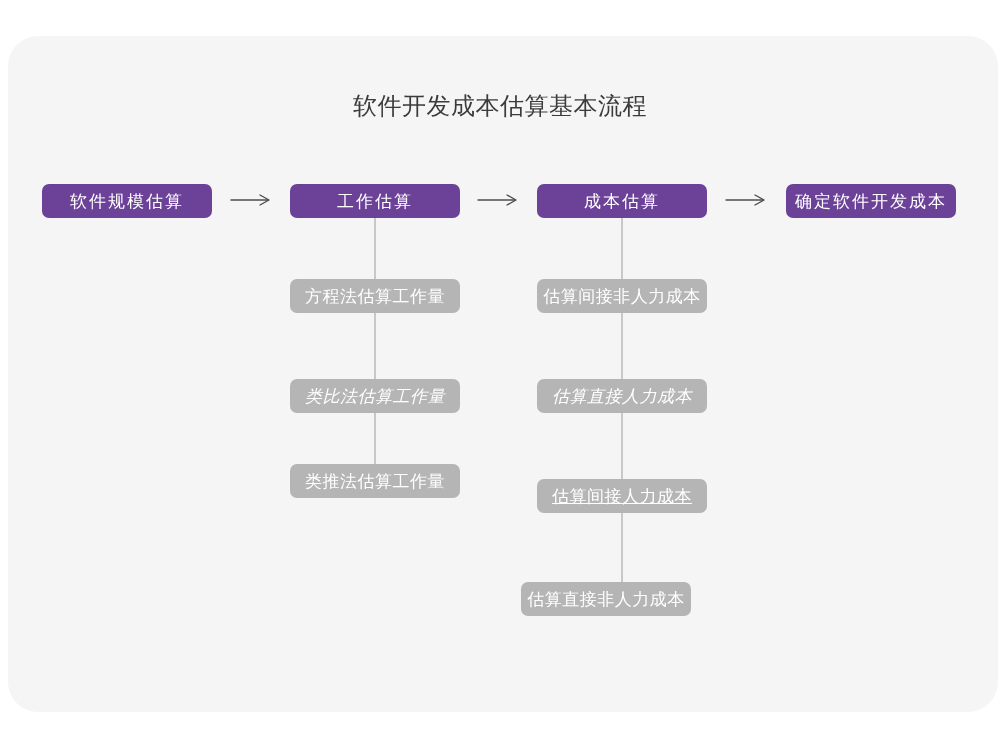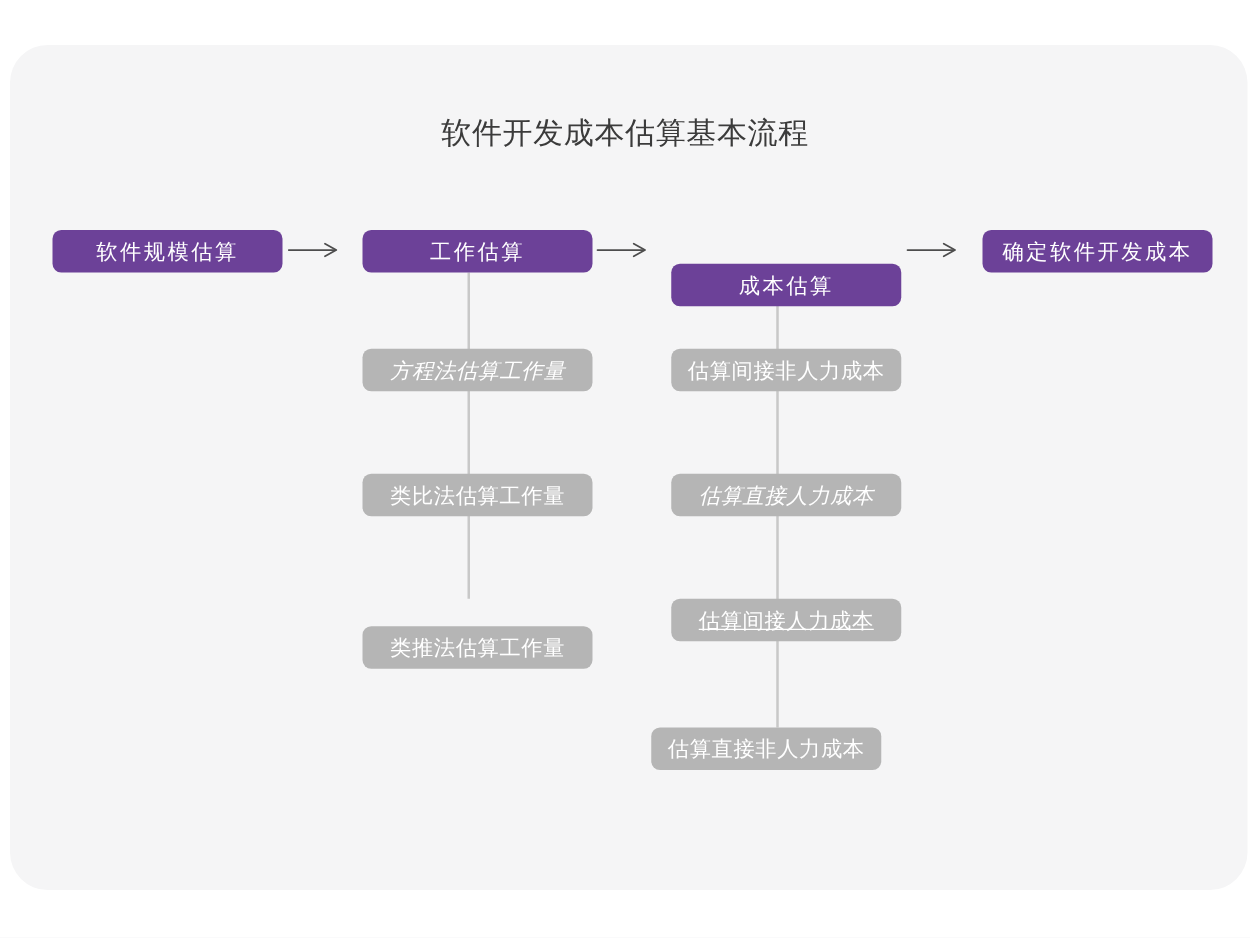--- a/index.html
+++ b/index.html
@@ -25,21 +25,21 @@
     width: 100%;
     margin: 0;
     text-align: center;
     font-size: 24px;
     font-weight: 400;
     letter-spacing: 0.5px;
     color: var(--title_text, #3b3b3b);
   }
   .node {
     position: absolute;
-    width: 184px; height: 34px;
+    width: 170px; height: 34px;
     border-radius: 7px;
     display: flex;
     align-items: center;
     justify-content: center;
     color: var(--box_text, #ffffff);
     font-size: 17px;
     white-space: nowrap;
     box-sizing: border-box;
   }
   .node.primary {
@@ -85,23 +85,23 @@
   <path d="M2 7 L39 7"></path>
   <path d="M31 2 L40 7 L31 12"></path>
 </svg>
 <svg class="arrow" style="left:724px; top:193px;" viewBox="0 0 46 14">
   <path d="M2 7 L39 7"></path>
   <path d="M31 2 L40 7 L31 12"></path>
 </svg>
 
 <div class="node primary" style="left:42px;  top:184px;">软件规模估算</div>
 <div class="node primary" style="left:290px; top:184px;">工作估算</div>
-<div class="node primary" style="left:537px; top:184px;margin-top:27px;">成本估算</div>
+<div class="node primary" style="left:537px; top:184px;">成本估算</div>
 <div class="node primary" style="left:786px; top:184px;">确定软件开发成本</div>
 
-<div class="node sub" style="left:290px; top:279px;font-style:italic;">方程法估算工作量</div>
-<div class="node sub" style="left:290px; top:379px;">类比法估算工作量</div>
-<div class="node sub" style="left:290px; top:501px;">类推法估算工作量</div>
+<div class="node sub" style="left:290px; top:279px;">方程法估算工作量</div>
+<div class="node sub" style="left:290px; top:379px;font-style:italic;">类比法估算工作量</div>
+<div class="node sub" style="left:290px; top:464px;">类推法估算工作量</div>
 
 <div class="node sub" style="left:537px; top:279px;">估算间接非人力成本</div>
 <div class="node sub" style="left:537px; top:379px;font-style:italic;">估算直接人力成本</div>
 <div class="node sub" style="left:537px; top:479px;text-decoration:underline;">估算间接人力成本</div>
 <div class="node sub" style="left:521px; top:582px;">估算直接非人力成本</div>
 
 </body></html>

